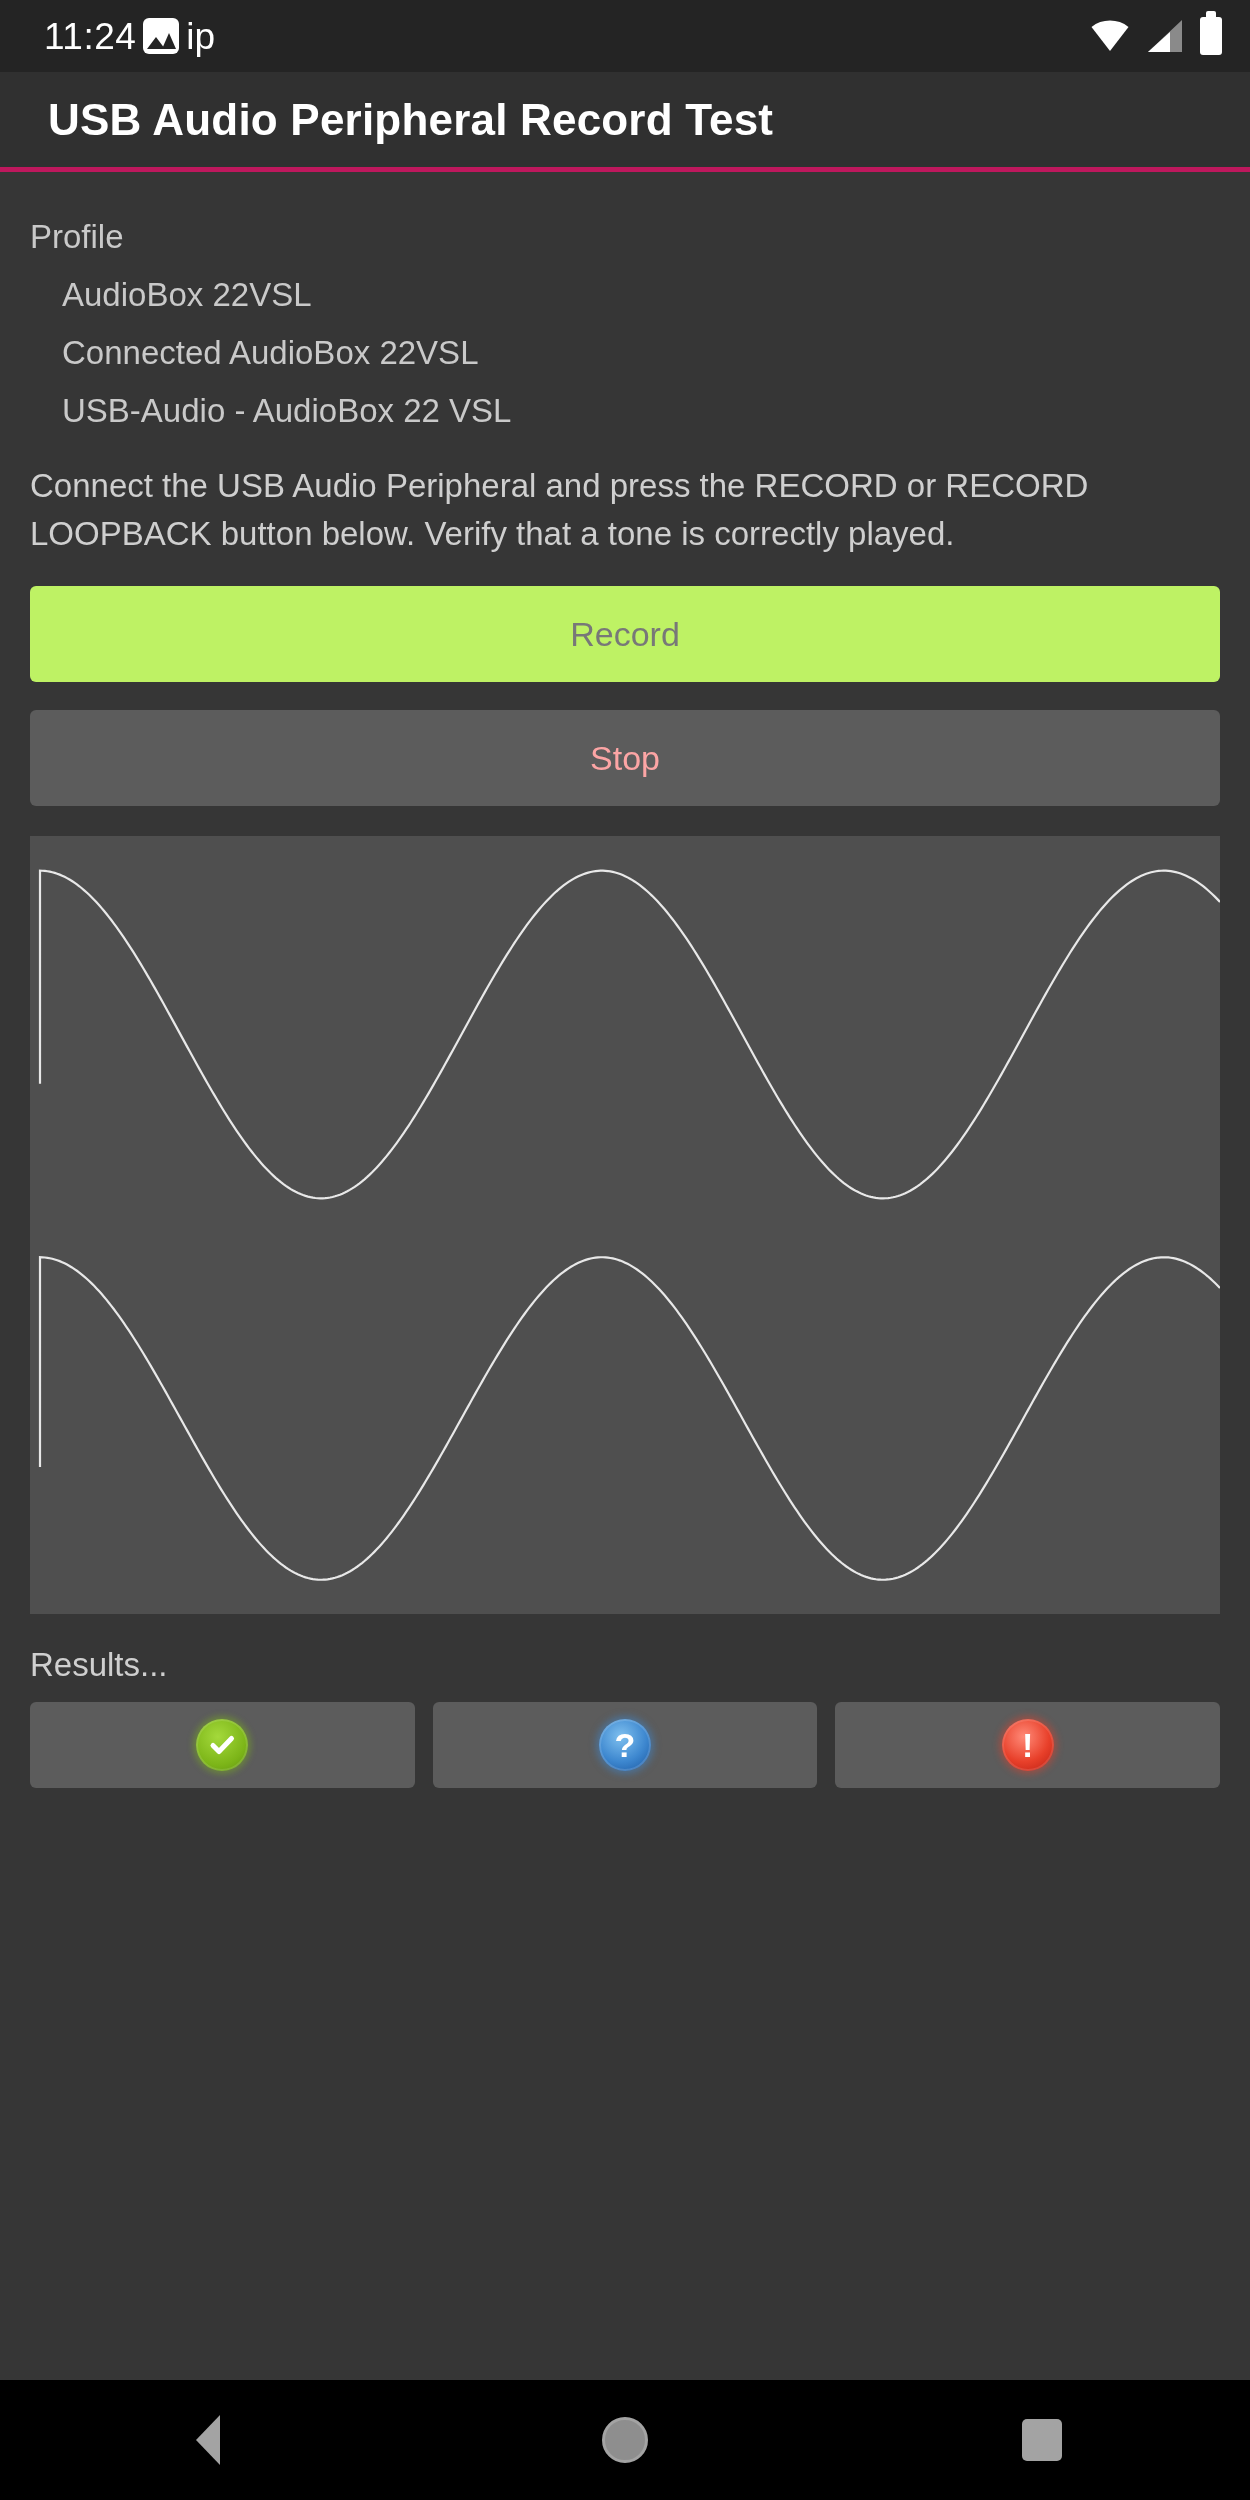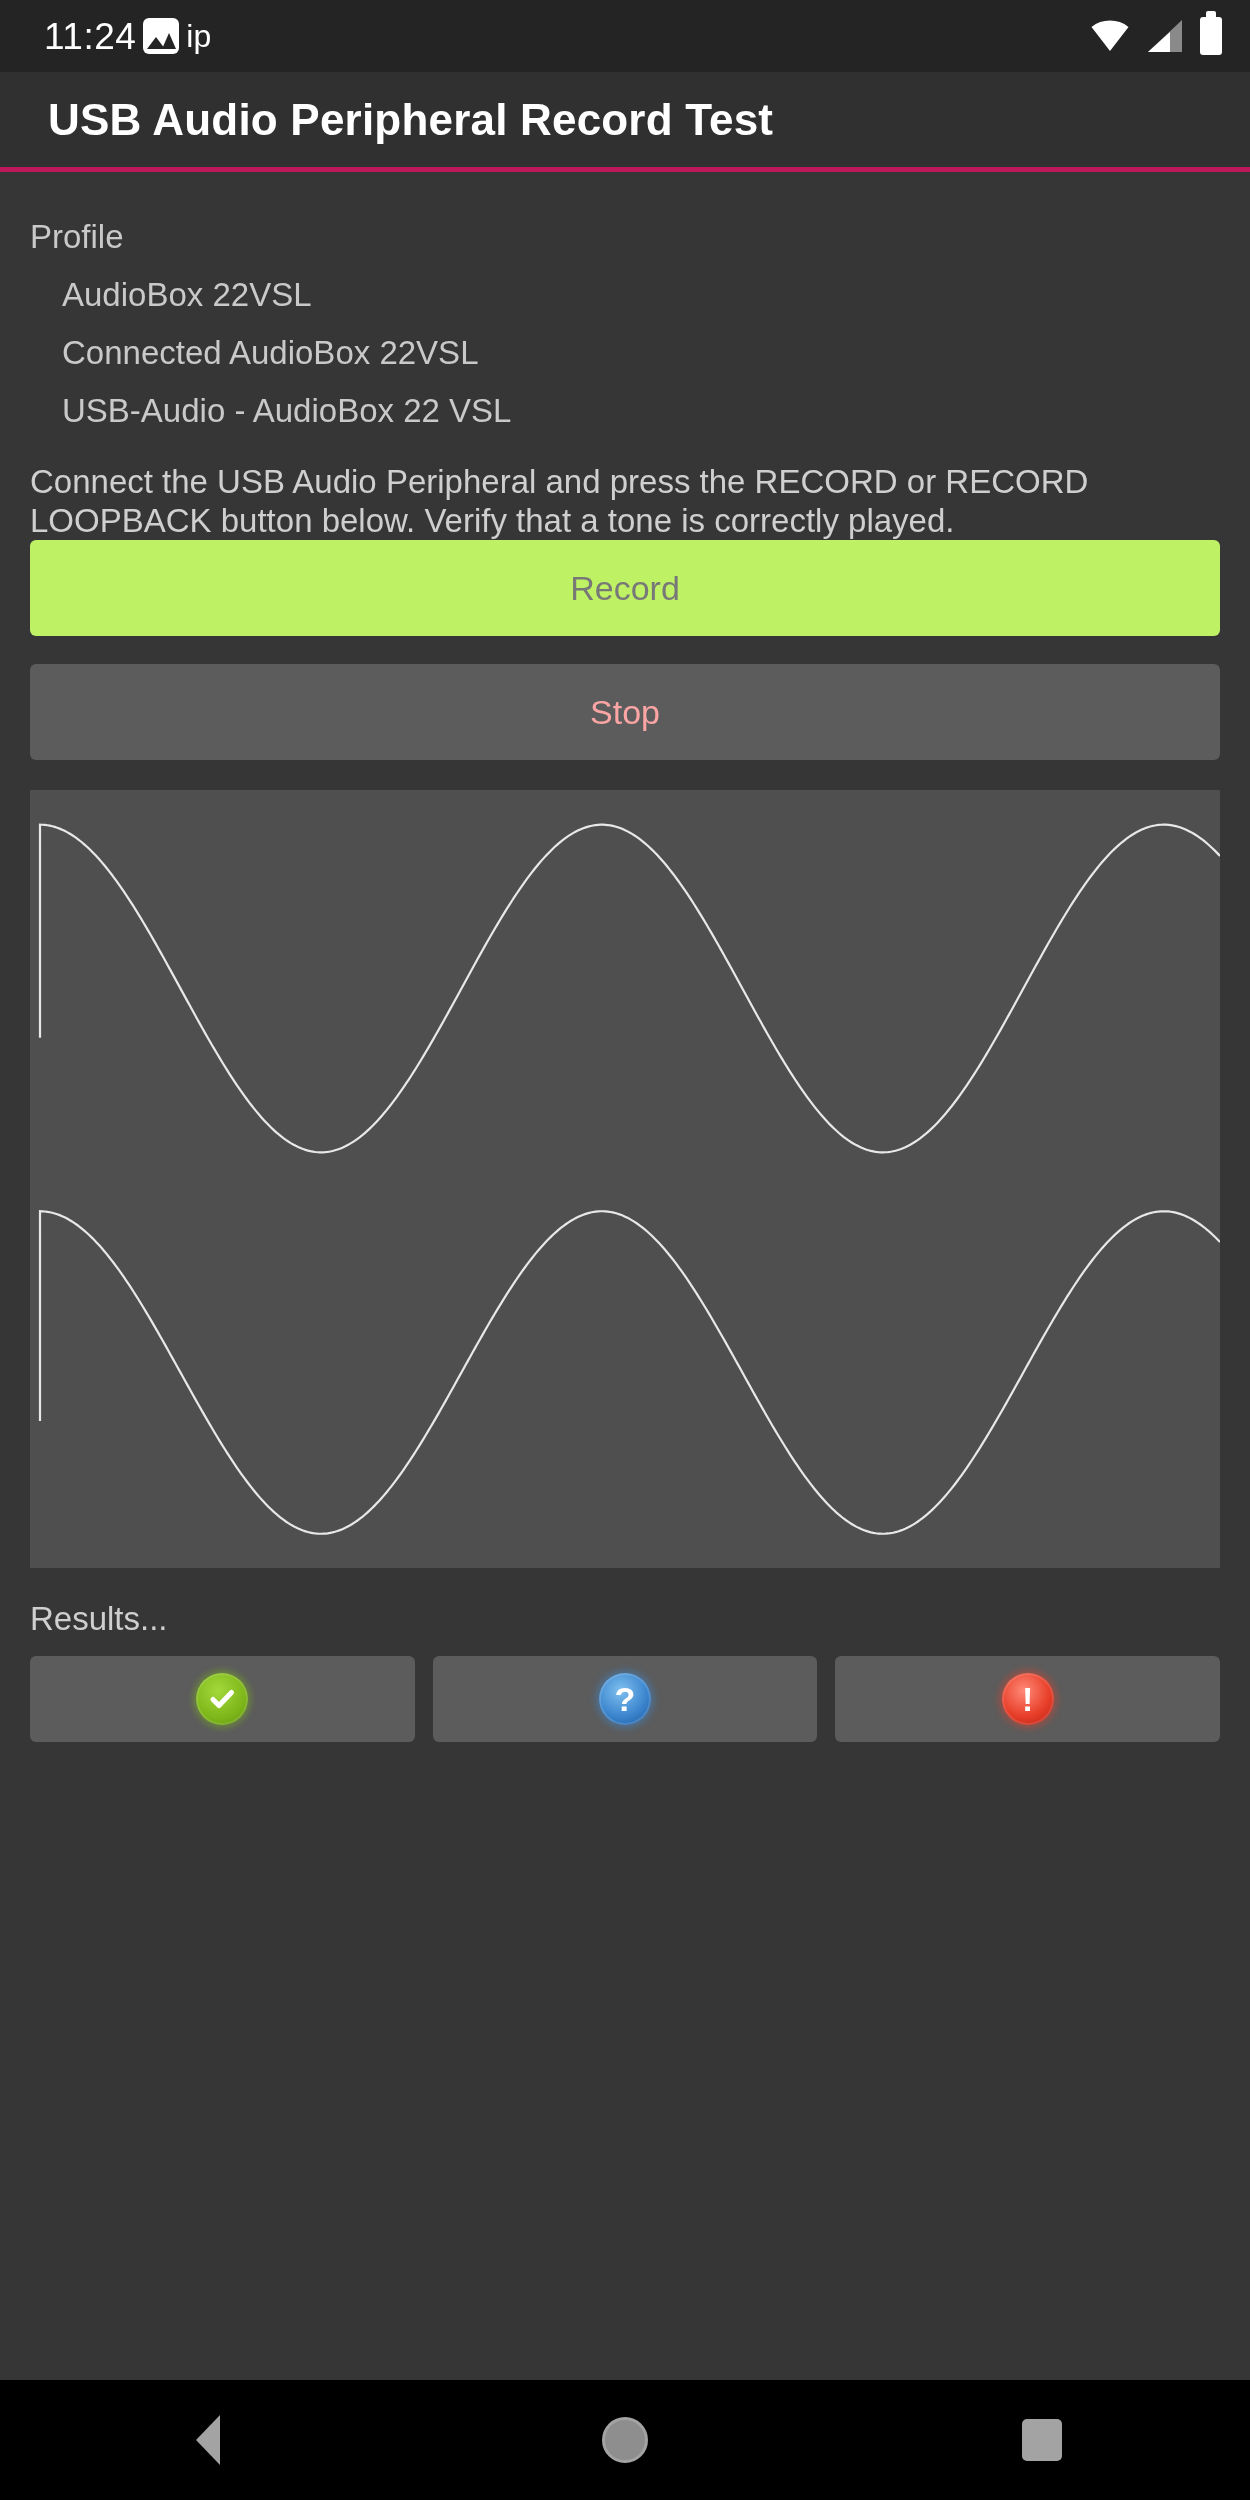--- a/index.html
+++ b/index.html
@@ -41,21 +41,21 @@
     border-right: 9px solid transparent;
     border-bottom: 12px solid #242424;
   }
   .gallery-icon::before {
     content: ""; position: absolute; right: 3px; bottom: 5px;
     width: 0; height: 0;
     border-left: 7px solid transparent;
     border-right: 7px solid transparent;
     border-bottom: 16px solid #242424;
   }
-  .status-label { color: #ffffff; font-size: 32px; line-height: 1; }
+  .status-label { color: #ffffff; font-size: 37px; line-height: 1; }
   #status-right { margin-left: auto; display: flex; align-items: center; gap: 16px; }
   .wifi-icon { width: 40px; height: 32px; position: relative; }
   .signal-icon { width: 38px; height: 34px; position: relative; }
   .battery-icon {
     width: 22px; height: 38px; background: #fff; border-radius: 3px;
     position: relative;
   }
   .battery-icon::before {
     content:""; position:absolute; top:-6px; left:6px;
     width:10px; height:6px; background:#fff; border-radius:2px 2px 0 0;
@@ -78,22 +78,22 @@
     flex: 1 1 auto; padding: 36px 30px 0 30px;
     background: #363636;
     display: flex; flex-direction: column;
   }
   .info-line {
     color: #c9c9c9; font-size: 33px; line-height: 58px;
     white-space: nowrap;
   }
   .info-line.indent { padding-left: 32px; }
   .instructions {
-    color: #cfcfcf; font-size: 33px; line-height: 39px;
-    margin-top: 22px; padding-right: 40px;
+    color: #cfcfcf; font-size: 33px; line-height: 48px;
+    margin-top: 22px; margin-bottom: 28px; padding-right: 40px;
   }
 
   .btn {
     height: 96px; width: 100%;
     border-radius: 6px; border: none;
     display: flex; align-items: center; justify-content: center;
     font-size: 34px; font-family: "Liberation Sans", sans-serif;
     margin-bottom: 28px;
   }
   .btn.disabled { background: #bef264; color: #787878; }

